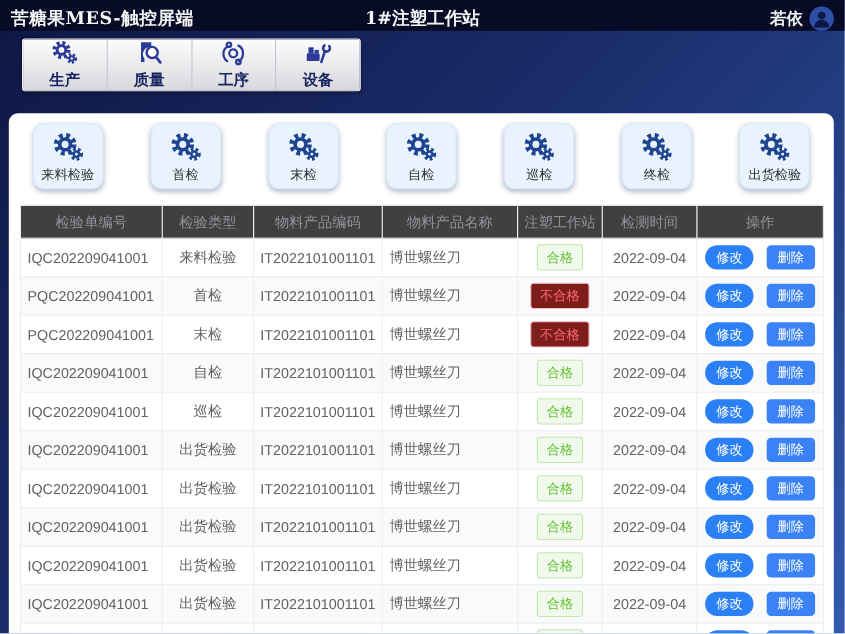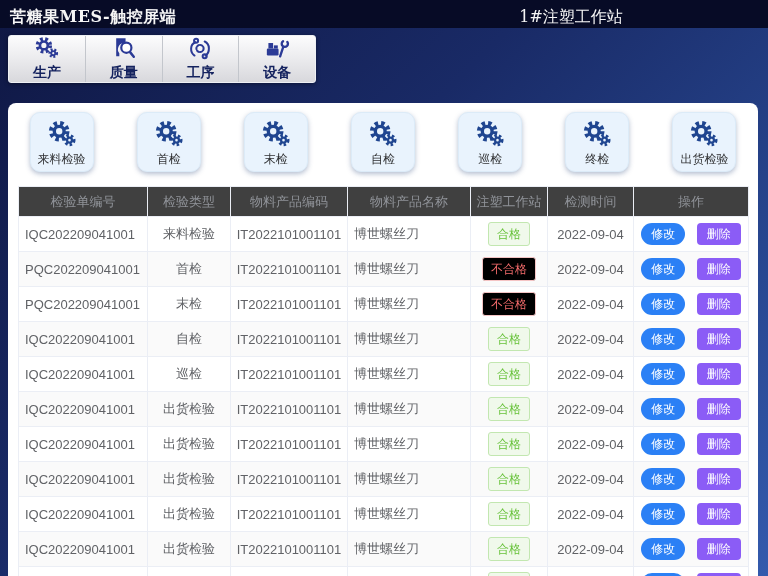--- a/index.html
+++ b/index.html
@@ -11,30 +11,30 @@
     background: linear-gradient(135deg, #0f1743 0%, #192a66 40%, #27468f 75%, #335aad 100%);
   }
 
   
   .topbar {
     height: 28px; background: #070b26; display: flex; align-items: flex-end;
     color: #f5f5f5; padding: 0 10px;
     font-family: "DejaVu Serif", "Liberation Serif", serif;
   }
   .topbar .left  { flex: 1; font-size: 16px; font-weight: bold; letter-spacing: .5px; }
-  .topbar .mid   { flex: 1; text-align: center; font-size: 16px; font-weight: normal; margin-top: 20px; }
+  .topbar .mid   { flex: 1; text-align: center; font-size: 16px; font-weight: bold; margin-top: 20px; }
   .topbar .right { flex: 1; display: flex; justify-content: flex-end; align-items: center; gap: 6px; font-size: 15px; font-weight: bold; }
   .avatar {
     width: 22px; height: 22px; border-radius: 50%; background: #2e4ea6;
     display: inline-flex; align-items: center; justify-content: center; cursor: pointer;
   }
 
   
   .tabbar {
-    position: absolute; left: 8px; top: 35px; width: 308px; height: 48px;
+    position: absolute; left: 20px; top: 35px; width: 308px; height: 48px;
     display: flex; border-radius: 3px; overflow: hidden;
     background: linear-gradient(180deg, #fcfcfd 0%, #e9e9ec 55%, #d8d8dc 100%);
     border: 1px solid #eef0f4; box-shadow: 0 1px 4px rgba(0,0,0,.4);
   }
   .tab {
     flex: 1; display: flex; flex-direction: column; align-items: center; justify-content: center;
     gap: 3px; cursor: pointer; border-right: 1px solid #c3c6cc;
   }
   .tab:last-child { border-right: none; }
   .tab-label { font-size: 14px; font-weight: bold; color: #15235f; }
@@ -71,37 +71,47 @@
     text-align: center; white-space: nowrap; overflow: hidden;
   }
   td.c-left { text-align: left; padding-left: 6px; }
   tbody tr:nth-child(even) { background: #fafafa; }
 
   .badge {
     display: inline-block; font-size: 12px; line-height: 1; padding: 5px 8px;
     border-radius: 3px; border: 1px solid transparent;
   }
   .badge.pass { color: #67c23a; background: #f0f9eb; border-color: #c2e7b0; }
-  .badge.fail { color: #f56c6c; background: #000000; border-color: #f5c4c4; }
+  .badge.fail { color: #f56c6c; background: #7f1d1d; border-color: #f5c4c4; }
 
   .btn {
     display: inline-block; font-size: 12px; color: #fff; line-height: 1;
     padding: 5px 10px; border: none; border-radius: 4px; cursor: pointer; margin: 0 4px;
   }
   .btn.edit { background: #2b80f5; border-radius: 11px; }
-  .btn.del  { background: #8b5cf6; }
+  .btn.del  { background: #3b82f6; }
 </style>
 </head>
 <body>
 
 <div class="screen">
 
   <header class="topbar">
     <div class="left">苦糖果MES-触控屏端</div>
     <div class="mid">1#注塑工作站</div>
+    <div class="right">
+      <span>若依</span>
+      <span class="avatar">
+        <svg width="22" height="22" viewBox="0 0 22 22">
+          <circle cx="11" cy="11" r="11" fill="#2e4ea6"></circle>
+          <circle cx="11" cy="8" r="3.4" fill="#0e1844"></circle>
+          <path d="M4 19 a7 7 0 0 1 14 0 z" fill="#0e1844"></path>
+        </svg>
+      </span>
+    </div>
   </header>
 
   <nav class="tabbar">
     <div class="tab">
       <svg width="26" height="26" viewBox="0 0 32 32">
         <g fill="none" stroke="#2b3a96">
           <circle cx="12" cy="12" r="8" stroke-width="5" stroke-dasharray="3.4 3"></circle>
           <circle cx="12" cy="12" r="5" stroke-width="3.4"></circle>
           <circle cx="24" cy="22" r="4.6" stroke-width="3.2" stroke-dasharray="2.4 2.1"></circle>
           <circle cx="24" cy="22" r="2.6" stroke-width="2.4"></circle>

